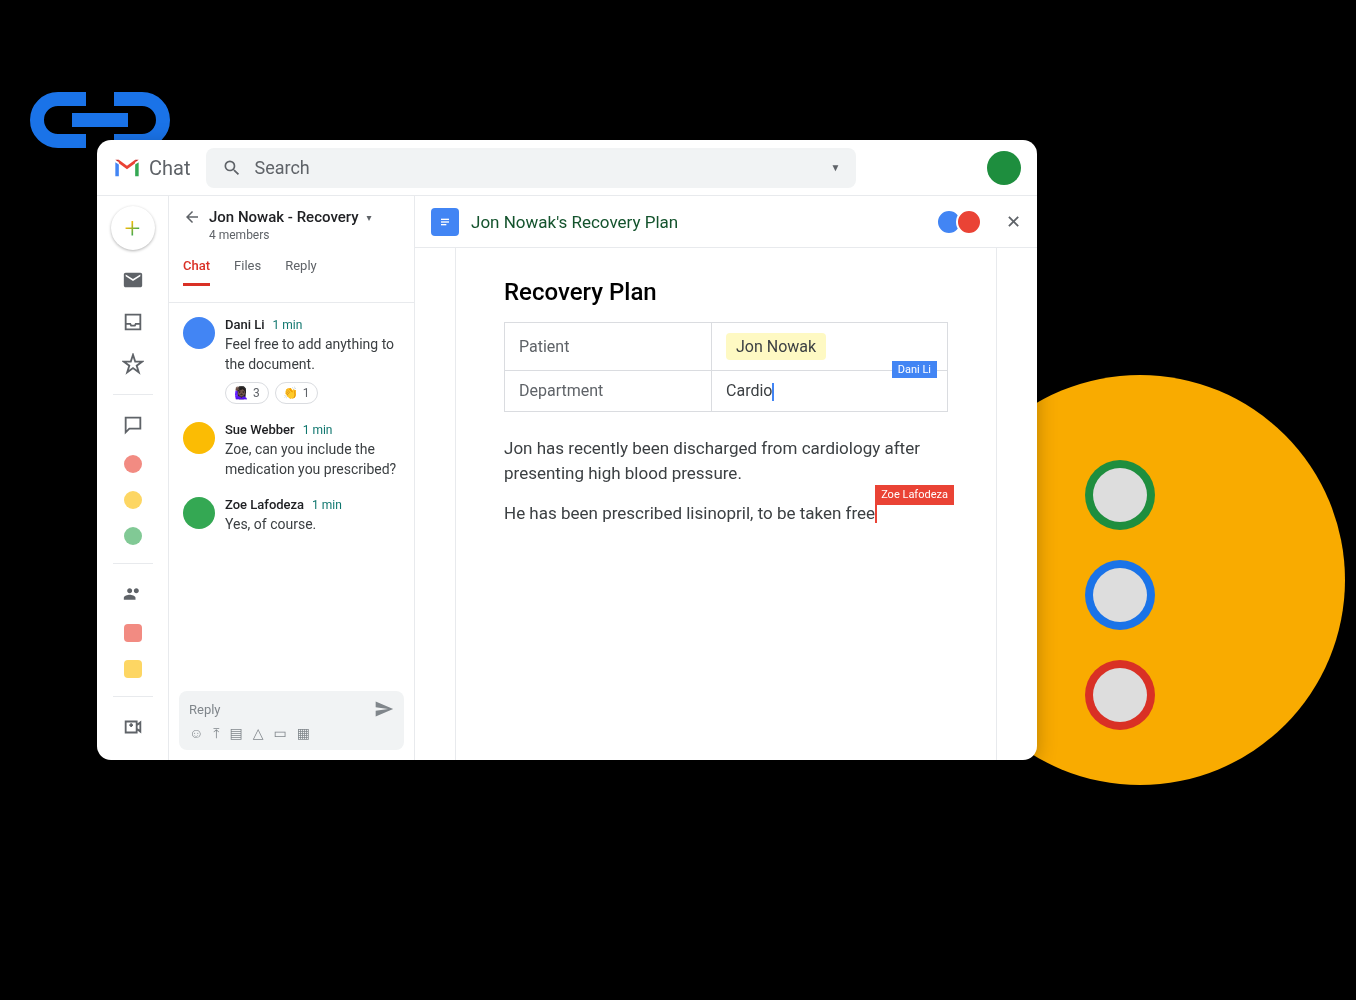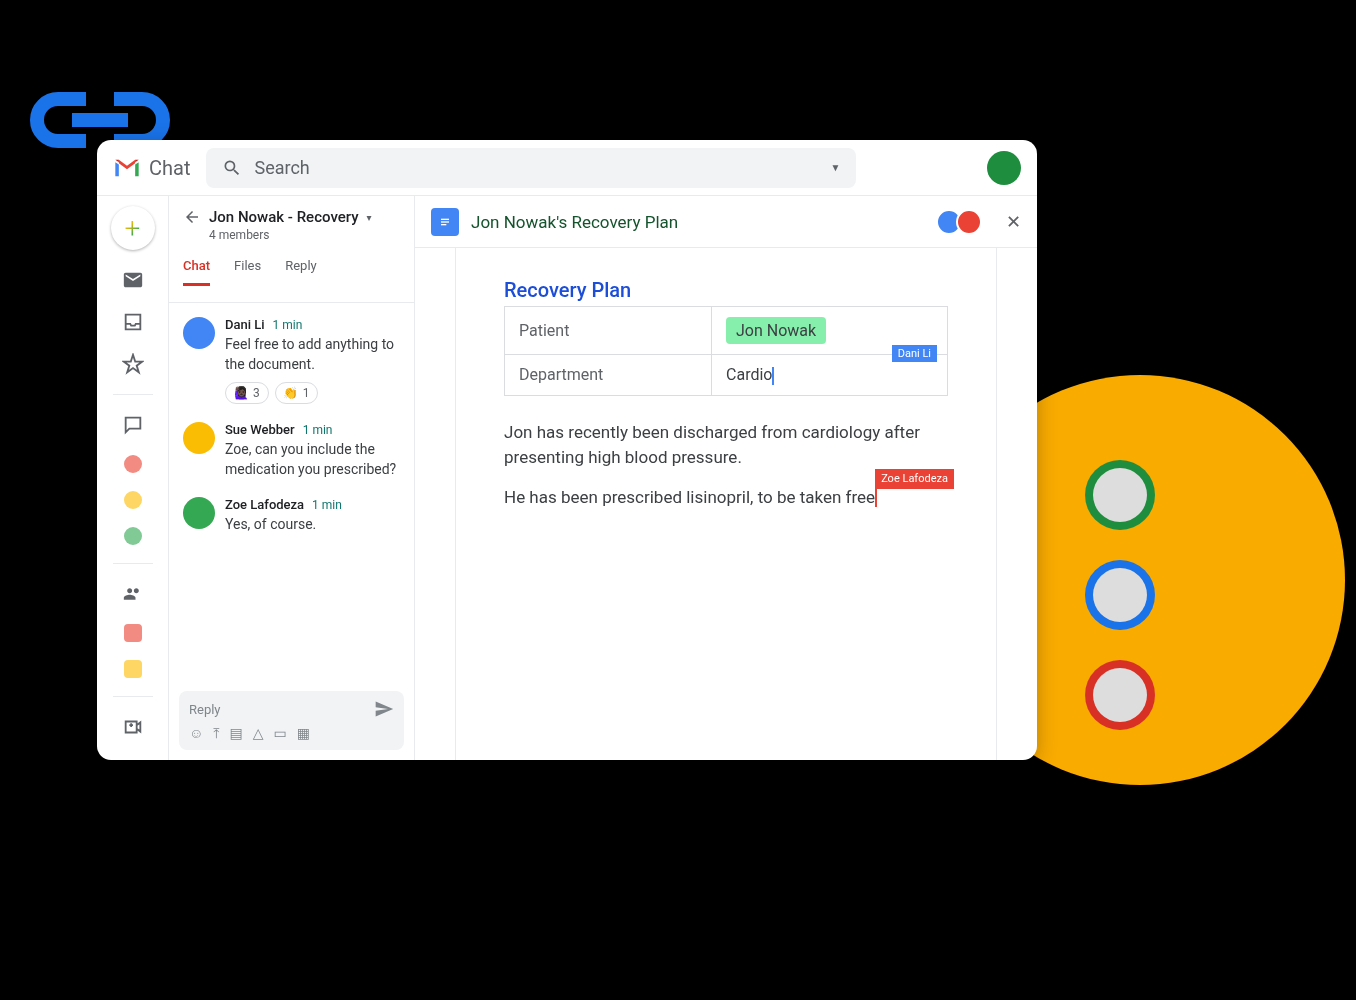--- a/index.html
+++ b/index.html
@@ -84,25 +84,25 @@
     .doc-header { height: 52px; display: flex; align-items: center; padding: 0 16px; border-bottom: 1px solid #e8eaed; gap: 12px; }
     .docs-icon { width: 28px; height: 28px; background: #4285f4; border-radius: 4px; display: flex; align-items: center; justify-content: center; color: #fff; }
     .doc-title { font-size: 17px; color: #14532d; flex: 1; }
     .doc-collab { display: flex; gap: -4px; }
     .collab-avatar { width: 26px; height: 26px; border-radius: 50%; border: 2px solid #fff; }
     .collab-avatar.c1 { background: #4285f4; }
     .collab-avatar.c2 { background: #ea4335; margin-left: -6px; }
     .close-x { margin-left: 12px; font-size: 18px; color: #5f6368; cursor: pointer; }
     
     .doc-content { flex: 1; padding: 30px 48px; background: #fff; overflow-y: auto; position: relative; border-left: 1px solid #e8eaed; border-right: 1px solid #e8eaed; margin: 0 40px; }
-    .doc-heading { font-size: 20px; font-weight: 500; color: #1d4ed8; margin-bottom: 4px; }
+    .doc-heading { font-size: 24px; font-weight: 500; color: #000000; margin-bottom: 16px; }
     .doc-table { width: 100%; border-collapse: collapse; margin-bottom: 24px; }
     .doc-table td { border: 1px solid #dadce0; padding: 10px 14px; font-size: 16px; color: #5f6368; }
     .doc-table td.value { color: #3c4043; position: relative; }
-    .highlight-box { background: #86efac; padding: 4px 10px; border-radius: 4px; display: inline-block; color: #3c4043; }
+    .highlight-box { background: #fef9c3; padding: 4px 10px; border-radius: 4px; display: inline-block; color: #3c4043; }
     .cursor-tag { position: absolute; background: #4285f4; color: #fff; font-size: 11px; padding: 2px 6px; white-space: nowrap; }
     .cursor-tag.blue { background: #4285f4; }
     .cursor-tag.red { background: #ea4335; }
     .cursor-line { display: inline-block; width: 2px; height: 18px; vertical-align: middle; }
     .cursor-line.blue { background: #4285f4; }
     .cursor-line.red { background: #ea4335; }
     .doc-para { font-size: 17px; color: #3c4043; line-height: 1.5; margin-bottom: 14px; }
     .inline-cursor-wrap { position: relative; display: inline; }
   </style>
 </head>

